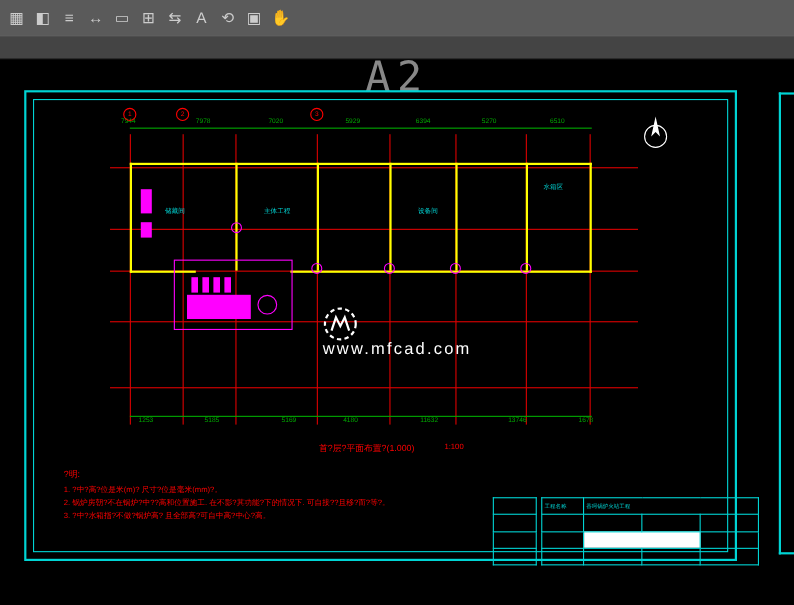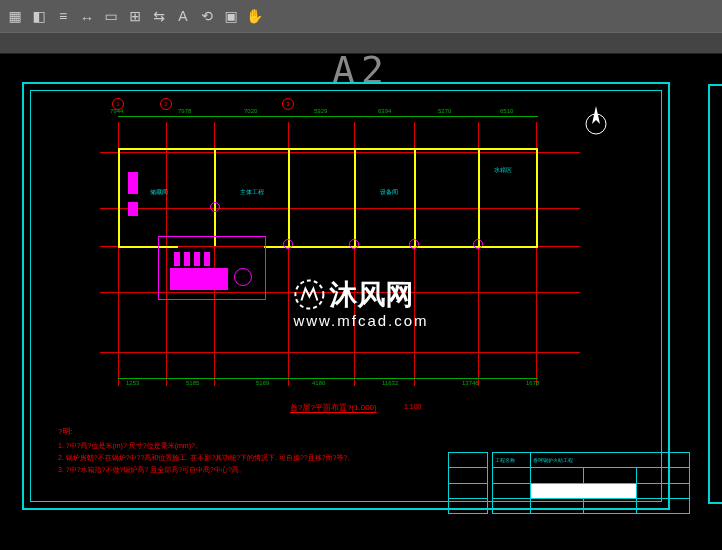--- a/index.html
+++ b/index.html
@@ -115,21 +115,20 @@
 }
 .equip-fill {
   position: absolute;
   background: #ff00ff;
 }
 .title-text {
   position: absolute;
   left: 290px; top: 348px;
   color: #ff0000;
   font-size: 8px;
-  text-decoration: underline;
   text-underline-offset: 2px;
 }
 .title-scale {
   position: absolute;
   left: 404px; top: 349px;
   color: #ff0000;
   font-size: 7px;
 }
 .notes {
   position: absolute;
@@ -345,17 +344,16 @@
         </tr>
   </tbody>
     </table>
 
   <div class="watermark">
     <div class="wm-main">
       <svg width="32" height="32" viewBox="0 0 32 32">
         <circle cx="16" cy="16" r="14" fill="none" stroke="#fff" stroke-width="2" stroke-dasharray="4 3"></circle>
         <path d="M8 22 L12 10 L16 18 L20 10 L24 22" fill="none" stroke="#fff" stroke-width="2"></path>
       </svg>
-      <span>沐风网</span>
     </div>
     <div class="wm-sub">www.mfcad.com</div>
   </div>
 </div>
 
 </body></html>

